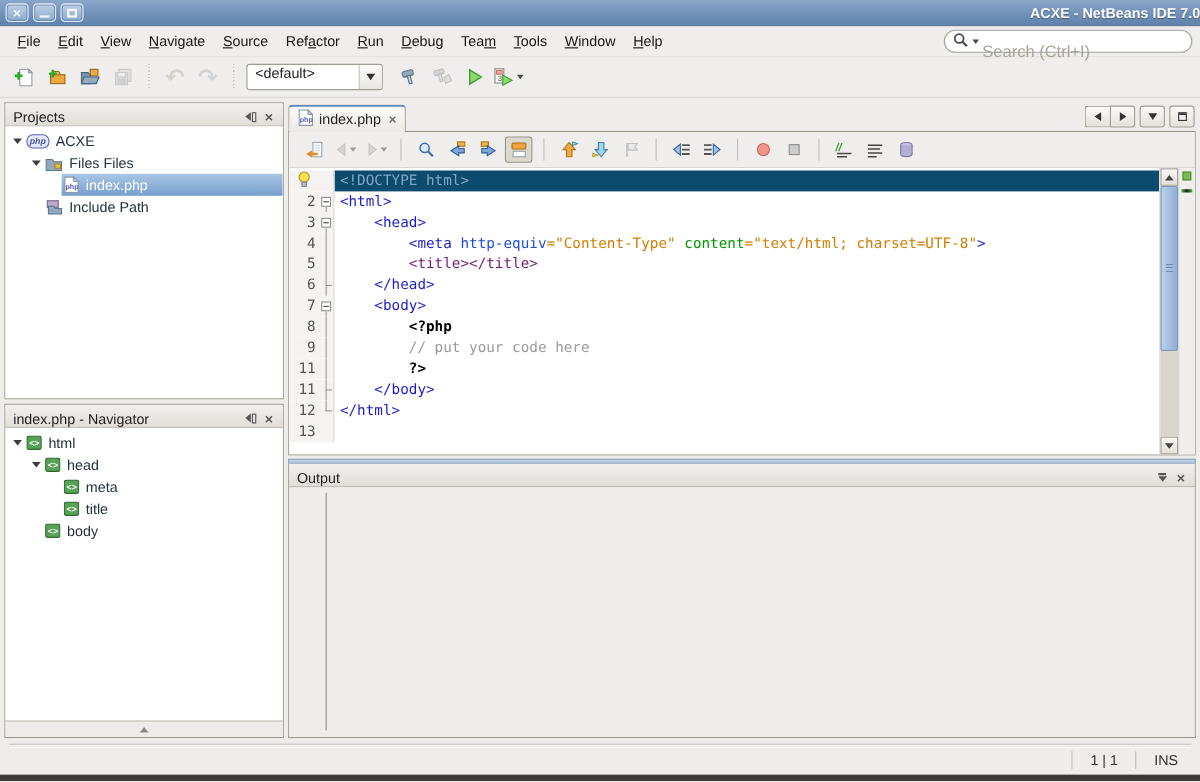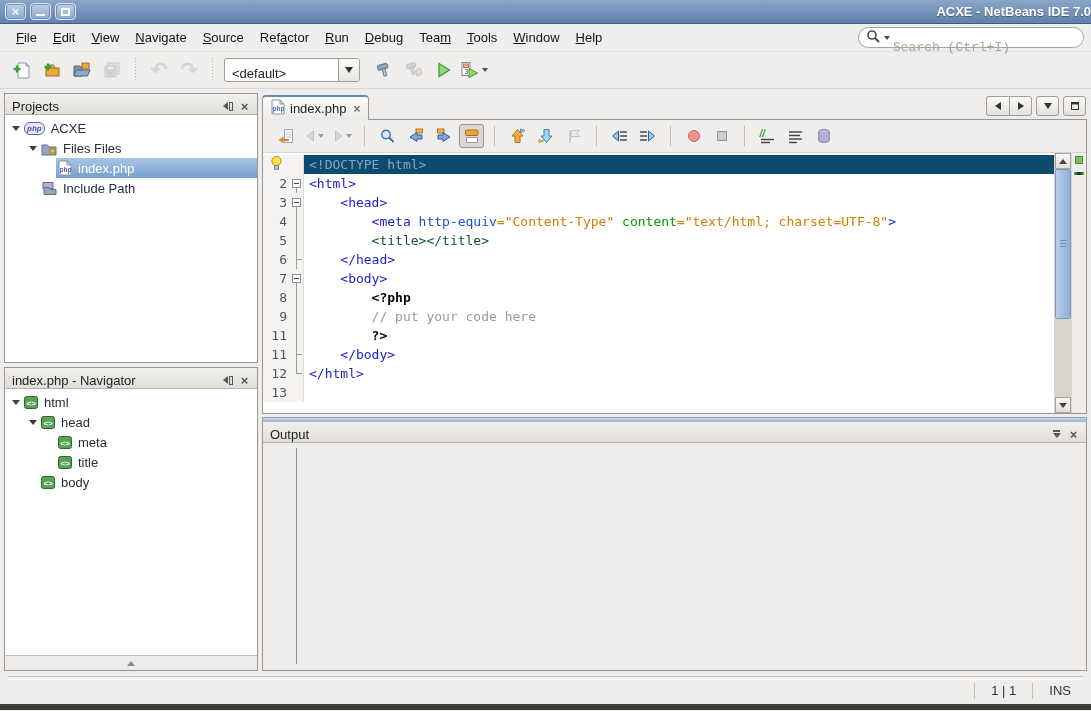--- a/index.html
+++ b/index.html
@@ -13,30 +13,30 @@
   .win-btn { width:21px; height:17px; border-radius:4px; background:linear-gradient(#bed0e6,#8aaacd); border:1px solid #dfe8f3; box-shadow:inset 0 0 0 1px #6d8fb5; display:flex; align-items:center; justify-content:center; cursor:default; }
   .wb-close { color:#f4f8fc; font-weight:bold; font-size:13px; line-height:1; }
   .wb-min { width:9px; height:2px; background:#f4f8fc; margin-top:7px; }
   .wb-max { width:9px; height:8px; border:2px solid #f4f8fc; }
   .title-text { flex:1; text-align:right; color:#fff; font-weight:bold; text-shadow:0 1px 1px rgba(0,0,0,.35); }
 
   
   .menubar { height:28px; display:flex; align-items:center; padding-left:8px; background:#efeeec; position:relative; border-bottom:1px solid #e4e2de; }
   .menu-item { padding:4px 8px; color:#141414; cursor:default; }
   .search-box { position:absolute; right:7px; top:3px; width:226px; height:21px; border:1px solid #a8a49c; border-radius:11px; background:#fff; display:flex; align-items:center; padding:0 9px 0 7px; gap:3px; }
-  .search-input { border:none; outline:none; flex:1; font-size:13px; color:#333; background:transparent; font-family:Liberation Mono, monospace; min-width:0;margin-top:20px; }
+  .search-input { border:none; outline:none; flex:1; font-size:15px; color:#333; background:transparent; font-family:Liberation Sans, sans-serif; min-width:0;margin-top:20px; }
   .search-input::placeholder { color:#a8a49c; }
   .mini-caret { width:0; height:0; border-left:3px solid transparent; border-right:3px solid transparent; border-top:4px solid #4a4a4a; }
 
   
   .toolbar { height:37px; border-bottom:1px solid #d8d5d0; display:flex; align-items:center; padding-left:8px; gap:2px; background:#efeeec; }
   .tbtn { height:28px; min-width:28px; display:flex; align-items:center; justify-content:center; gap:2px; border-radius:3px; }
   .tbtn.disabled { opacity:.45; filter:grayscale(.7); }
   .tsep { width:3px; height:24px; margin:0 6px; background-image:repeating-linear-gradient(to bottom,#b8b5ae 0 1px,transparent 1px 3px); background-size:1px 100%; background-repeat:no-repeat; background-position:center; }
-  .tselect { width:136px; height:24px; border:1px solid #a29d94; border-radius:3px; background:#fff; display:flex; align-items:flex-end; margin:0 8px 0 2px; }
+  .tselect { width:124px; height:24px; border:1px solid #a29d94; border-radius:3px; background:#fff; display:flex; align-items:flex-start; margin:0 8px 0 2px; }
   .tsel-text { flex:1; padding:0 7px; color:#222; white-space:nowrap; }
   .tsel-btn { width:21px; align-self:stretch; border-left:1px solid #a29d94; display:flex; align-items:center; justify-content:center; background:linear-gradient(#fafaf8,#e8e6e2); border-radius:0 2px 2px 0; }
   .uglyph { font-size:21px; line-height:1; font-weight:bold; font-family:"DejaVu Sans",sans-serif; }
 
   
   .main { display:flex; height:582px; }
   .leftcol { width:258px; flex:none; padding:4px 0 0 4px; display:flex; flex-direction:column; }
   .panel { border:1px solid #9b968c; background:#fff; display:flex; flex-direction:column; }
   .projects { height:270px; flex:none; }
   .hsplit { height:4px; flex:none; }
@@ -601,21 +601,21 @@
                 <span class="code-text"><span style="color: rgb(27, 27, 205);">    &lt;head&gt;</span></span>
               </div>
               <div class="code-row">
                 <span class="gut-num">4</span>
                 <span class="gut-fold f-v"></span>
                 <span class="code-text"><span style="color: rgb(27, 27, 205);">        &lt;meta</span><span style="color: #1d4ed8;"> http-equiv</span><span style="color: rgb(209, 125, 0);">="Content-Type"</span><span style="color: rgb(0, 154, 0);"> content</span><span style="color: rgb(209, 125, 0);">="text/html; charset=UTF-8"</span><span style="color: rgb(27, 27, 205);">&gt;</span></span>
               </div>
               <div class="code-row">
                 <span class="gut-num">5</span>
                 <span class="gut-fold f-v"></span>
-                <span class="code-text"><span style="color: #14532d;">        &lt;title&gt;&lt;/title&gt;</span></span>
+                <span class="code-text"><span style="color: #701a75;">        &lt;title&gt;&lt;/title&gt;</span></span>
               </div>
               <div class="code-row">
                 <span class="gut-num">6</span>
                 <span class="gut-fold f-mid"></span>
                 <span class="code-text"><span style="color: rgb(27, 27, 205);">    &lt;/head&gt;</span></span>
               </div>
               <div class="code-row">
                 <span class="gut-num">7</span>
                 <span class="gut-fold f-box">
                   <span class="fbox"></span>

